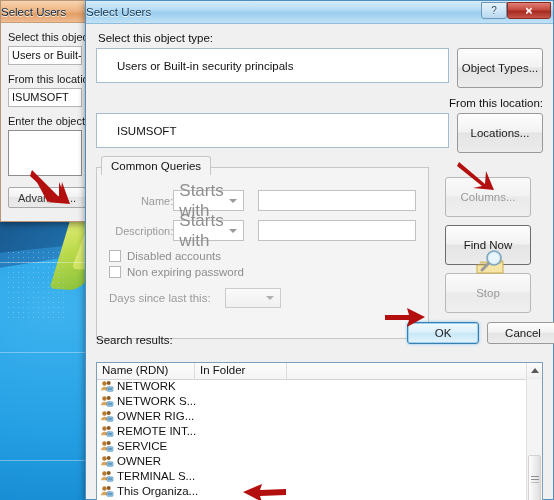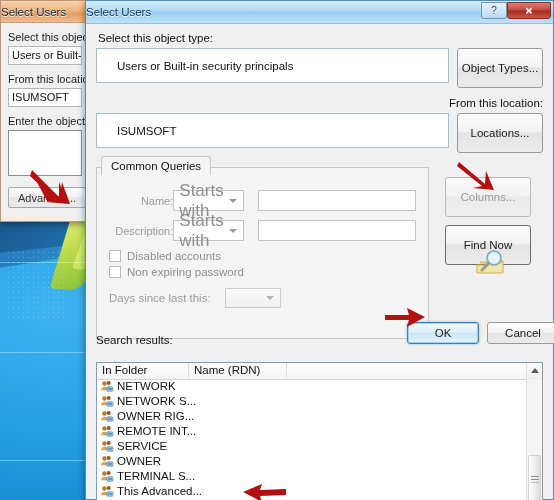--- a/index.html
+++ b/index.html
@@ -344,41 +344,42 @@
             <div class="days-combo">
 
               <span class="caret"></span>
             </div>
           </div>
         </div>
 
         <div style="width:92px; position:relative;">
           <div class="btn disabled" style="width:86px; margin-top:24px;">Columns...</div>
           <div class="btn" style="width:86px; margin-top:8px; border-color:#6d6d6d;">Find Now</div>
+          <div class="btn disabled" style="width:86px; margin-top:8px;">Stop</div>
 
           <svg class="magnifier" style="left:28px; top:96px;" width="34" height="28" viewBox="0 0 34 28">
             <path d="M4 16 L13 16 L16 12 L30 12 L30 24 L4 24 Z" fill="#f5e6a8" stroke="#c9ad4e" stroke-width="1"></path>
             <path d="M7 13 L16 13 L18 10 L28 10 L28 14 L7 14 Z" fill="#fbf4cf" stroke="#c9ad4e" stroke-width=".8"></path>
             <circle cx="21" cy="9" r="7" fill="#d7ecf7" stroke="#7fa7bd" stroke-width="1.6"></circle>
             <circle cx="21" cy="9" r="5" fill="#eef8fd" opacity=".8"></circle>
             <line x1="15.5" y1="14.5" x2="9" y2="21" stroke="#9a9a9a" stroke-width="3" stroke-linecap="round"></line>
           </svg>
         </div>
       </div>
 
       <div style="position:absolute; left:10px; top:298px; right:10px; height:26px;">
         <div class="results-label" style="position:absolute; left:0; top:12px;">Search results:</div>
         <div class="btn default" style="position:absolute; left:311px; top:0px; width:72px; height:22px;">OK</div>
         <div class="btn" style="position:absolute; left:391px; top:0px; width:72px; height:22px;">Cancel</div>
       </div>
 
       <div class="listview" style="top:338px; height:161px;">
         <div class="lv-head">
+          <div class="lv-th" style="width:98px;">Name (RDN)</div>
           <div class="lv-th" style="width:92px;">In Folder</div>
-          <div class="lv-th" style="width:98px;">Name (RDN)</div>
           <div class="lv-th" style="flex:1 1 auto; border-right:none;"></div>
         </div>
 
         <div class="lv-rows" id="lvRows">
             <div class="lv-row">
               <div class="lv-name">
                 <svg class="grp-icon" viewBox="0 0 16 14">
   <circle cx="5" cy="4" r="2.6" fill="#b9792e"></circle>
                   <path d="M1 12c0-2.6 1.9-4.2 4-4.2s4 1.6 4 4.2z" fill="#d9a45c"></path>
   <circle cx="10" cy="3.4" r="2.3" fill="#8a5a22"></circle>
@@ -485,21 +486,21 @@
               <div class="lv-name">
                 <svg class="grp-icon" viewBox="0 0 16 14">
   <circle cx="5" cy="4" r="2.6" fill="#b9792e"></circle>
                   <path d="M1 12c0-2.6 1.9-4.2 4-4.2s4 1.6 4 4.2z" fill="#d9a45c"></path>
   <circle cx="10" cy="3.4" r="2.3" fill="#8a5a22"></circle>
                   <path d="M6.5 11.4c0-2.4 1.7-3.9 3.6-3.9s3.6 1.5 3.6 3.9z" fill="#c08f4e"></path>
   <rect x="8" y="8" width="7" height="5.2" rx="1" fill="#9fd0ef" stroke="#4a86b3" stroke-width=".7"></rect>
   <rect x="9.2" y="9.2" width="4.6" height="1" fill="#4a86b3"></rect>
   <rect x="9.2" y="10.9" width="4.6" height="1" fill="#4a86b3"></rect>
 </svg>
-                <span>This Advanced...</span>
+                <span>This Organiza...</span>
               </div>
               <div class="lv-folder"></div>
             </div>
           </div>
 
         <div class="vscroll">
           <div class="vs-up">
             <span class="vs-arrow"></span>
           </div>
           <div class="vs-thumb">

